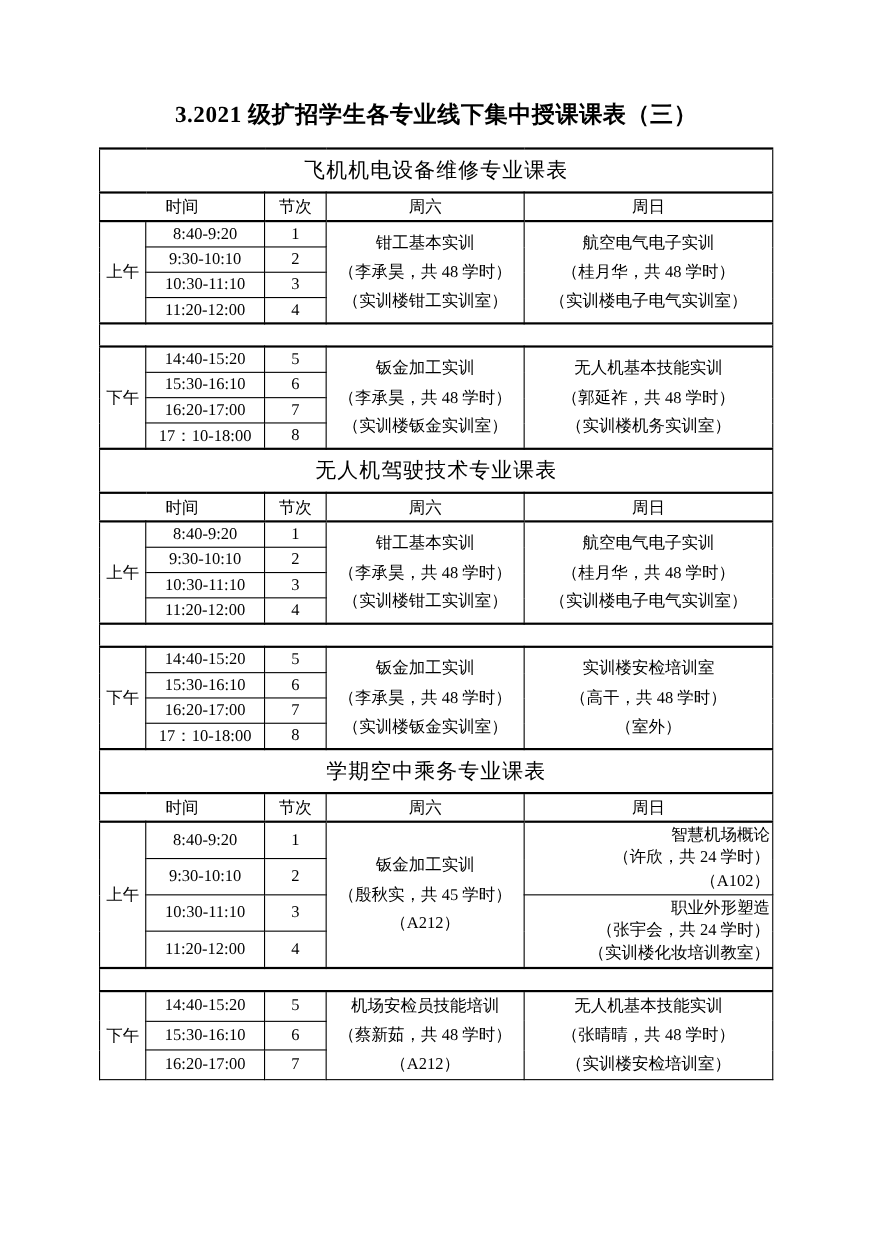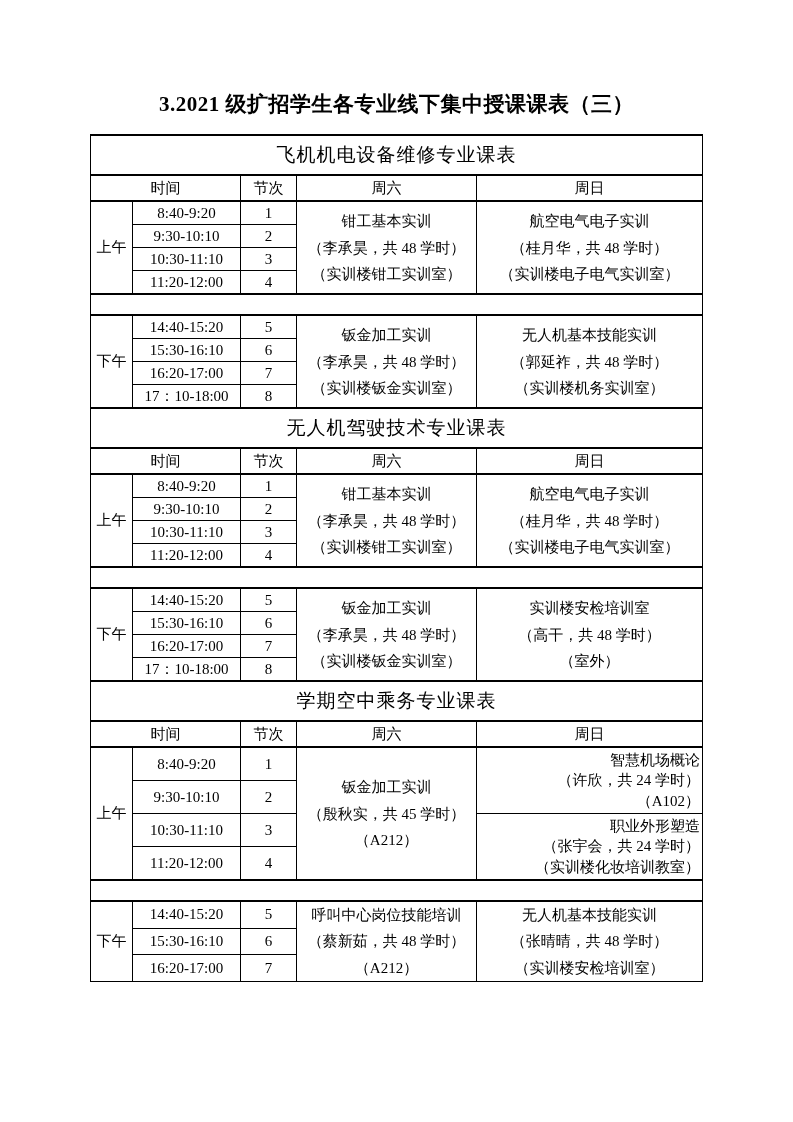--- a/index.html
+++ b/index.html
@@ -268,21 +268,21 @@
         <td>4</td>
       </tr>
       <tr class="spacer-row">
         <td colspan="5"></td>
       </tr>
       <tr class="r24">
         <td rowspan="3">下午</td>
         <td class="time-col">14:40-15:20</td>
         <td>5</td>
         <td rowspan="3" class="course">
-          <div>呼叫中心岗位技能培训</div>
+          <div>机场安检员技能培训</div>
           <div>（蔡新茹，共 48 学时）</div>
           <div>（A212）</div>
         </td>
         <td rowspan="3" class="course">
           <div>无人机基本技能实训</div>
           <div>（张晴晴，共 48 学时）</div>
           <div>（实训楼安检培训室）</div>
         </td>
       </tr>
       <tr class="r24">

